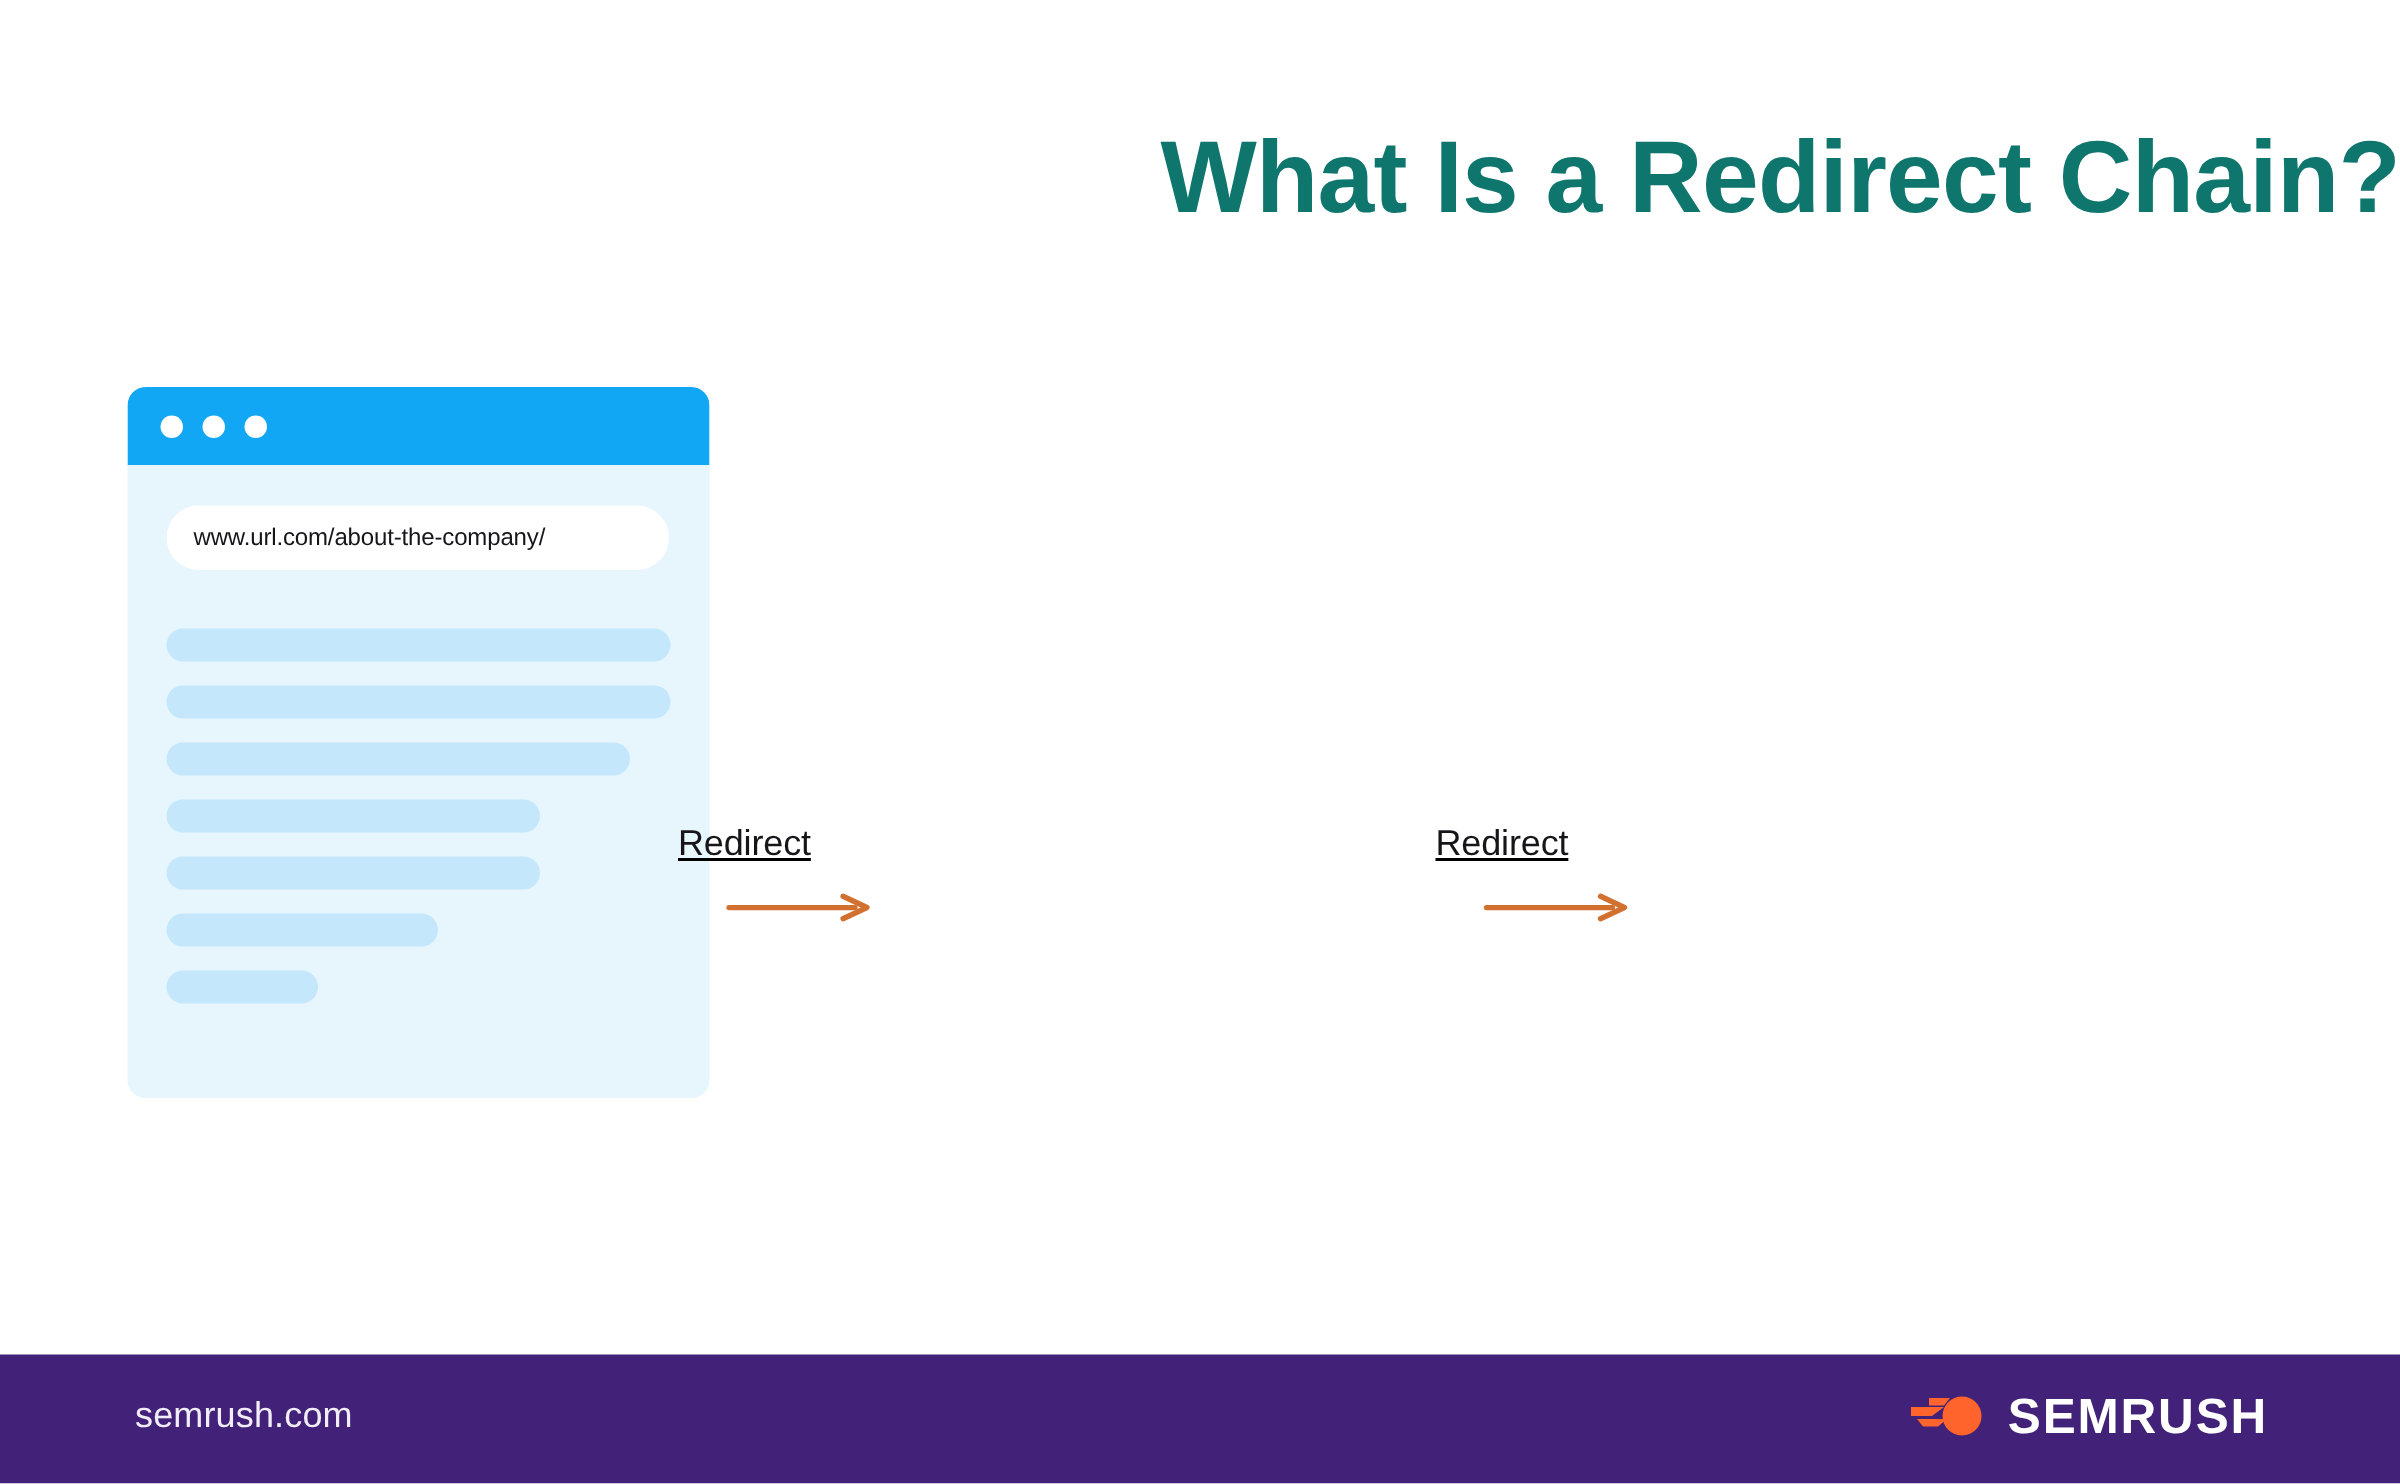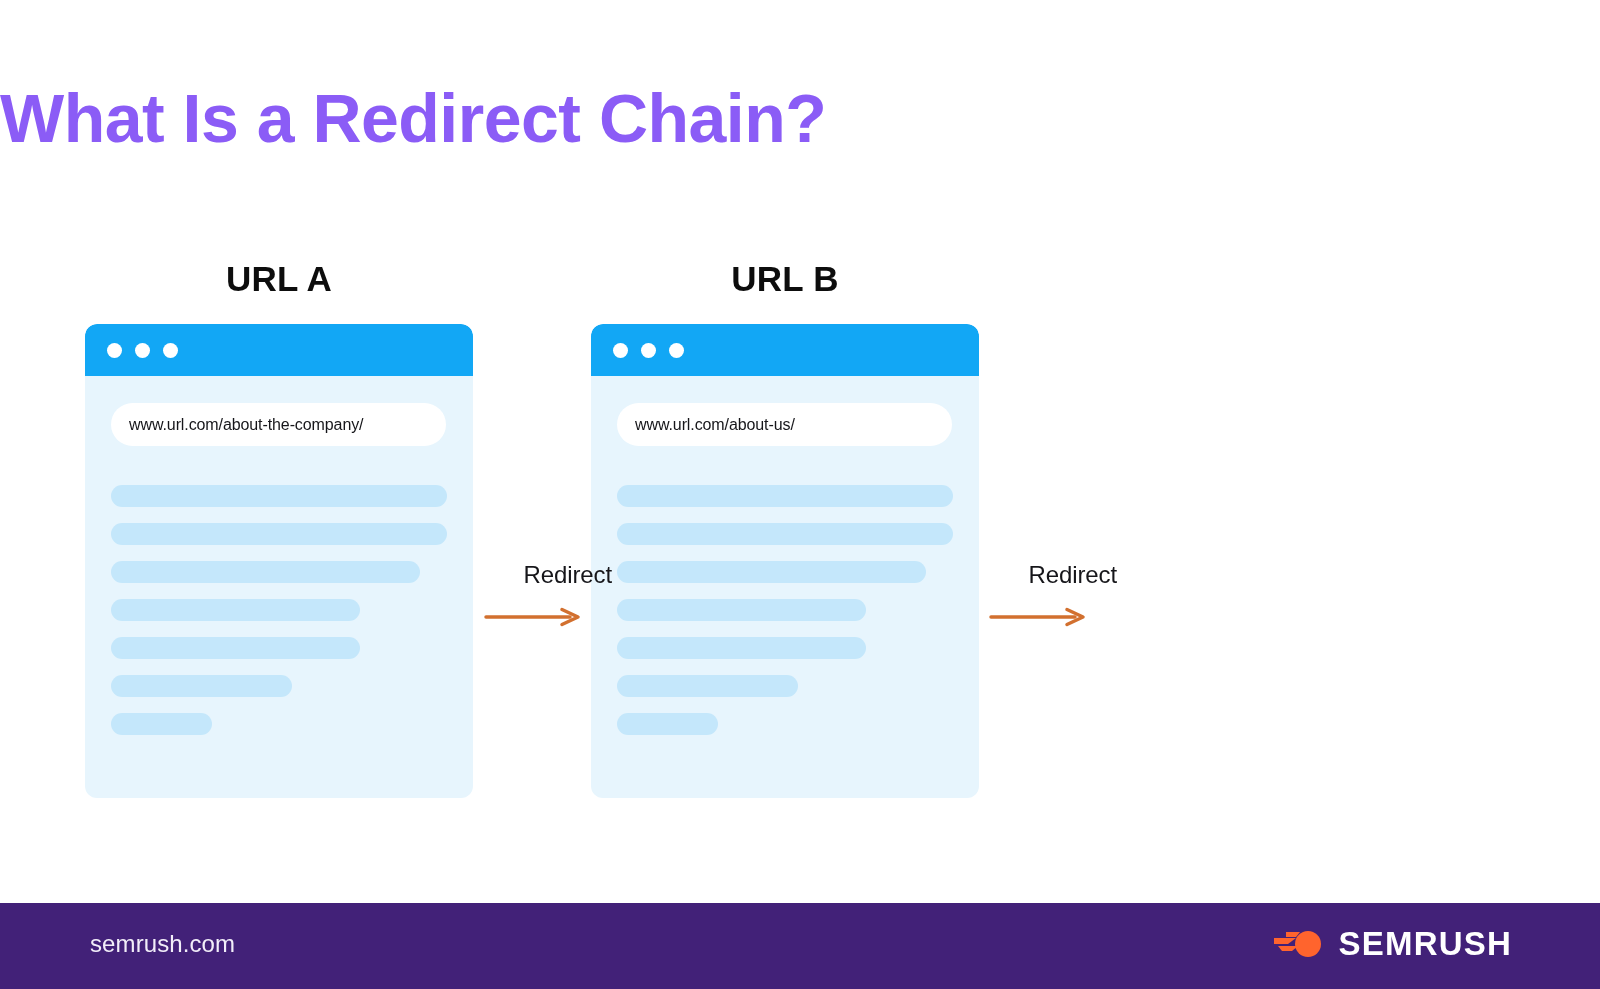--- a/index.html
+++ b/index.html
@@ -19,26 +19,26 @@
     height: 989px;
     background: #ffffff;
   }
 
   
   .page-title {
     position: absolute;
     left: 0;
     top: 72px;
     width: 1600px;
-    text-align: left;
+    text-align: right;
     font-size: 68px;
     line-height: 92px;
     font-weight: 700;
     letter-spacing: -0.5px;
-    color: #8b5cf6;
+    color: #0f766e;
     font-family: "Liberation Sans", sans-serif;
   }
 
   
   .card-col {
     position: absolute;
     top: 258px;
     width: 388px;
   }
   .card-col.col-a { left: 85px; }
@@ -110,23 +110,24 @@
   .sk-bar {
     height: 22px;
     border-radius: 11px;
     background: #c4e7fb;
     margin-bottom: 16px;
   }
 
   
   .redirect {
     position: absolute;
-    top: 560px;
+    top: 548px;
     width: 160px;
-    text-align: right;
+    text-align: left;
+    text-decoration: underline;
   }
   .redirect.r1 { left: 452px; }
   .redirect.r2 { left: 957px; }
 
   .redirect-label {
     font-size: 24px;
     line-height: 30px;
     color: #16161a;
     margin-bottom: 15px;
     letter-spacing: -0.1px;
@@ -169,21 +170,20 @@
   }
 </style>
 </head>
 <body>
 
 <div id="stage">
 
   <h1 class="page-title">What Is a Redirect Chain?</h1>
 
   <div class="card-col col-a">
-    <div class="card-label">URL A</div>
 
     <div class="browser-card">
       <div class="card-titlebar">
         <span class="dot"></span>
         <span class="dot"></span>
         <span class="dot"></span>
       </div>
 
       <div class="url-pill">
         <span>www.url.com/about-the-company/</span>
@@ -194,45 +194,20 @@
         <div class="sk-bar" style="width:100%"></div>
         <div class="sk-bar" style="width:92%"></div>
         <div class="sk-bar" style="width:74%"></div>
         <div class="sk-bar" style="width:74%"></div>
         <div class="sk-bar" style="width:54%"></div>
         <div class="sk-bar" style="width:30%"></div>
       </div>
     </div>
   </div>
 
-  <div class="card-col col-b">
-    <div class="card-label">URL B</div>
-
-    <div class="browser-card">
-      <div class="card-titlebar">
-        <span class="dot"></span>
-        <span class="dot"></span>
-        <span class="dot"></span>
-      </div>
-
-      <div class="url-pill">
-        <span>www.url.com/about-us/</span>
-      </div>
-
-      <div class="skeleton">
-        <div class="sk-bar" style="width:100%"></div>
-        <div class="sk-bar" style="width:100%"></div>
-        <div class="sk-bar" style="width:92%"></div>
-        <div class="sk-bar" style="width:74%"></div>
-        <div class="sk-bar" style="width:74%"></div>
-        <div class="sk-bar" style="width:54%"></div>
-        <div class="sk-bar" style="width:30%"></div>
-      </div>
-    </div>
-  </div>
 
   <div class="card-col col-c">
 
   </div>
 
   <div class="redirect r1">
     <div class="redirect-label">Redirect</div>
     <svg class="redirect-arrow" viewBox="0 0 160 24">
       <line x1="34" y1="12" x2="118" y2="12" stroke="#d2702f" stroke-width="3.5" stroke-linecap="round"></line>
       <polyline points="110,4.5 126,12 110,19.5" fill="none" stroke="#d2702f" stroke-width="3.5" stroke-linecap="round" stroke-linejoin="round"></polyline>

